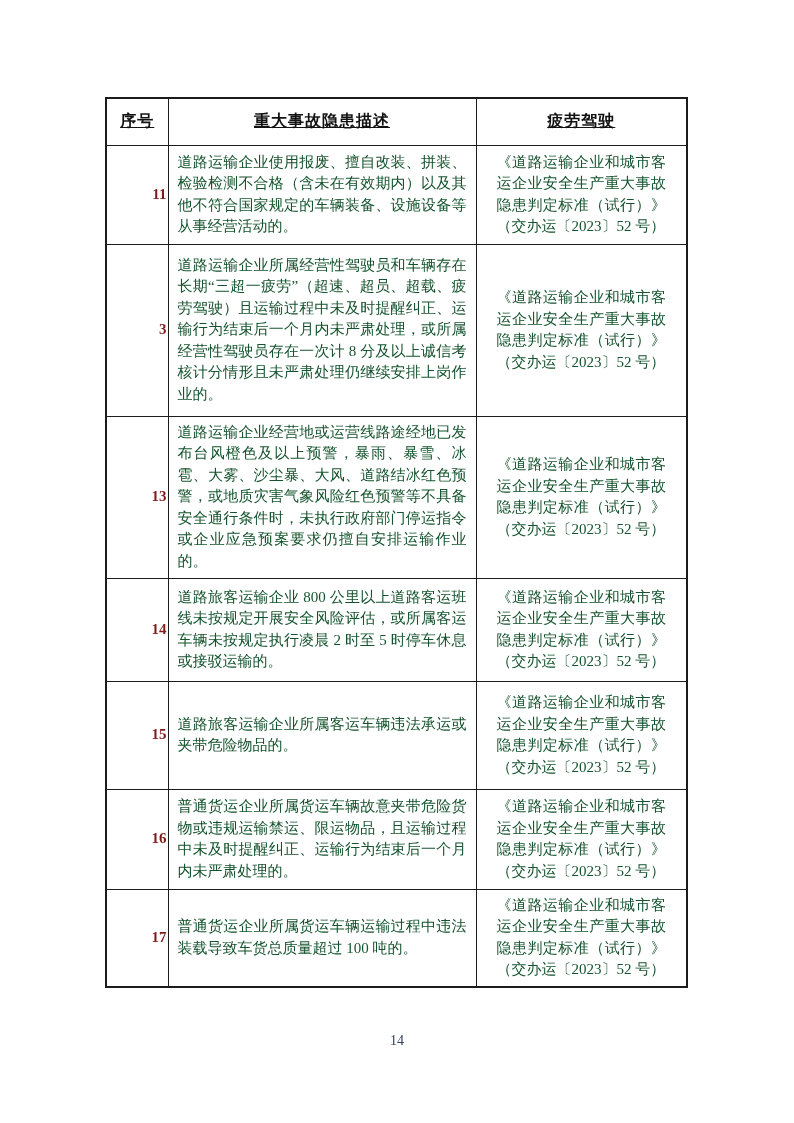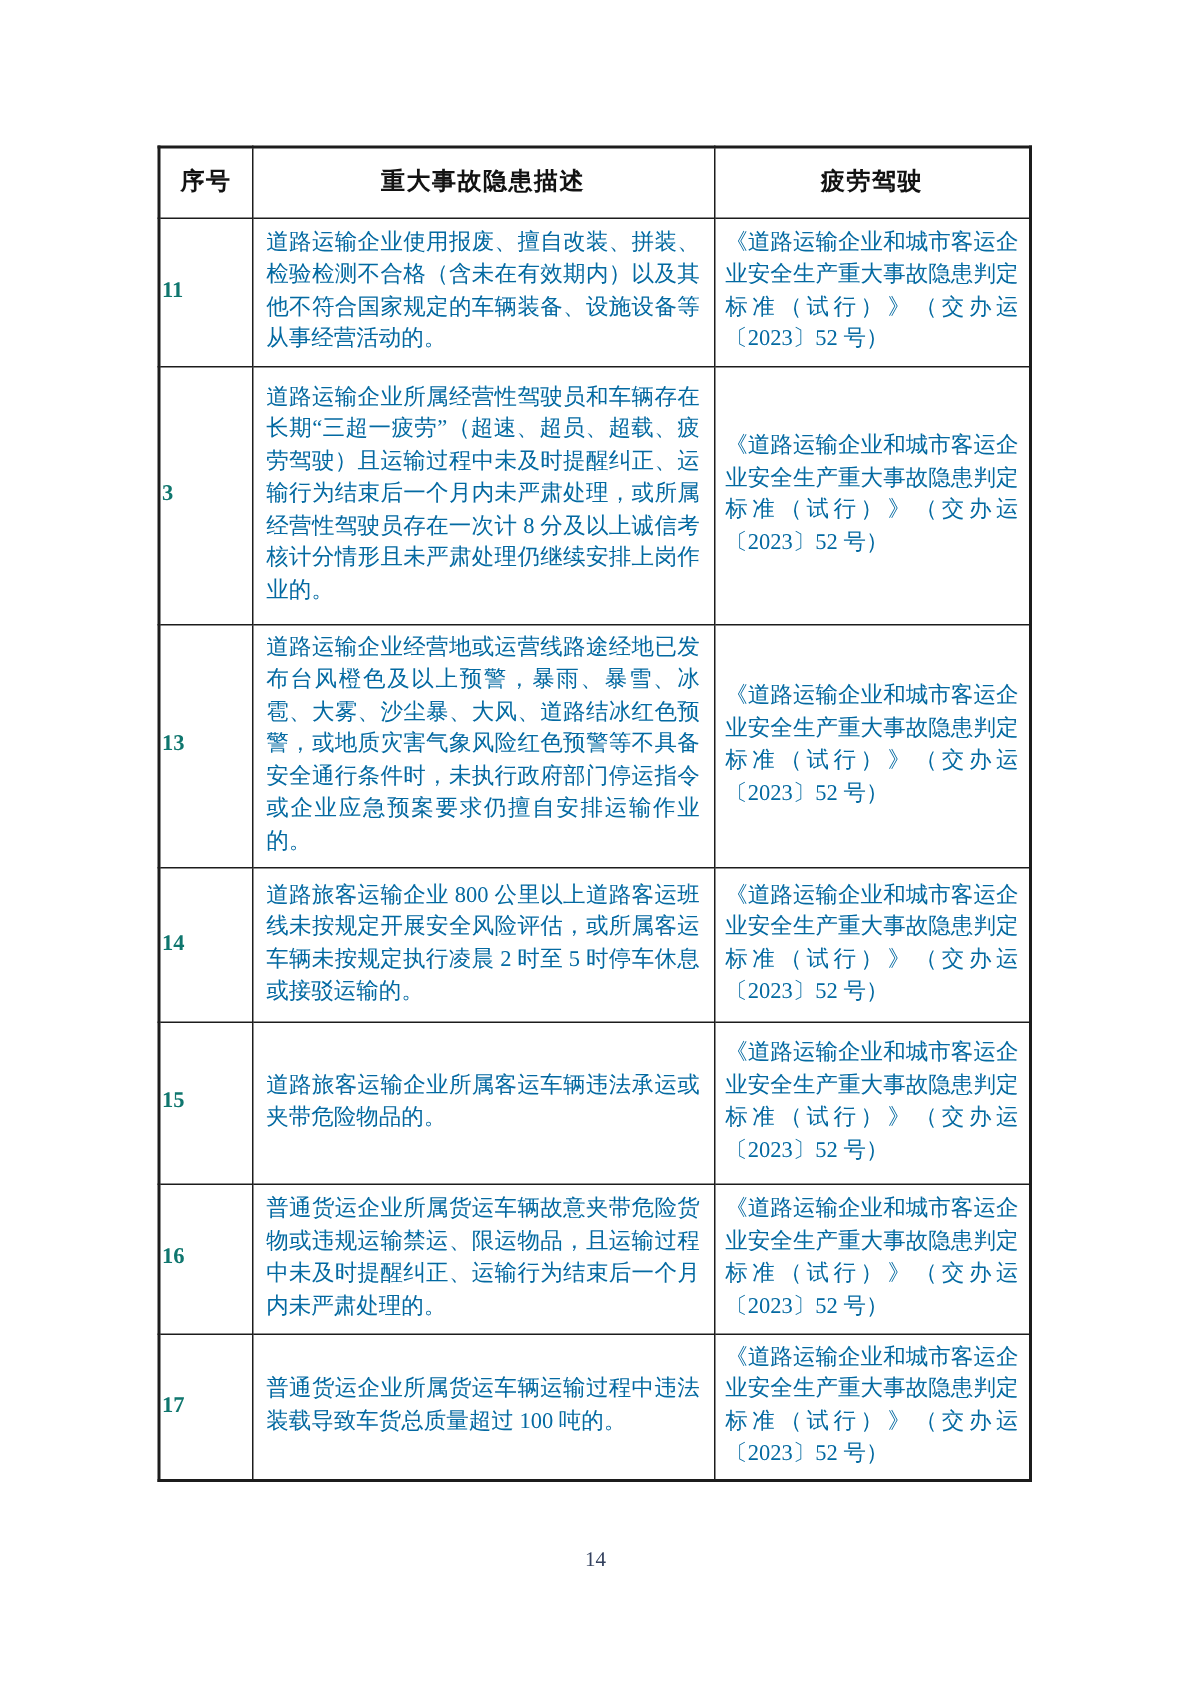--- a/index.html
+++ b/index.html
@@ -30,39 +30,40 @@
     vertical-align: middle;
     box-sizing: border-box;
   }
   .hazard-table th {
     font-size: 16px;
     font-weight: bold;
     color: #121212;
     text-align: center;
     height: 47px;
     letter-spacing: 1px;
+    text-decoration: underline;
   }
   .hazard-table td {
     font-size: 15px;
     line-height: 21.5px;
-    color: #0369a1;
+    color: #14532d;
   }
   td.cell-no {
-    text-align: left;
+    text-align: right;
     font-weight: bold;
     font-size: 15px;
-    color: #0f766e;
+    color: #7f1d1d;
   }
   td.cell-desc {
     text-align: justify;
     padding: 5px 9px;
   }
   td.cell-basis {
     text-align: justify;
-    padding: 5px 7px;
+    padding: 5px 20px;
   }
   tr.row-11 { height: 99px; }
   tr.row-12 { height: 172px; }
   tr.row-13 { height: 162px; }
   tr.row-14 { height: 103px; }
   tr.row-15 { height: 108px; }
   tr.row-16 { height: 100px; }
   tr.row-17 { height: 92px; }
   .page-number {
     position: absolute;

